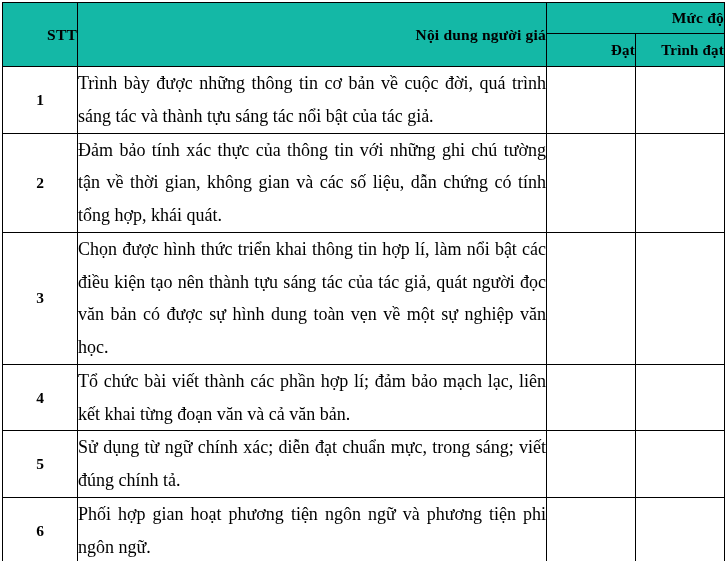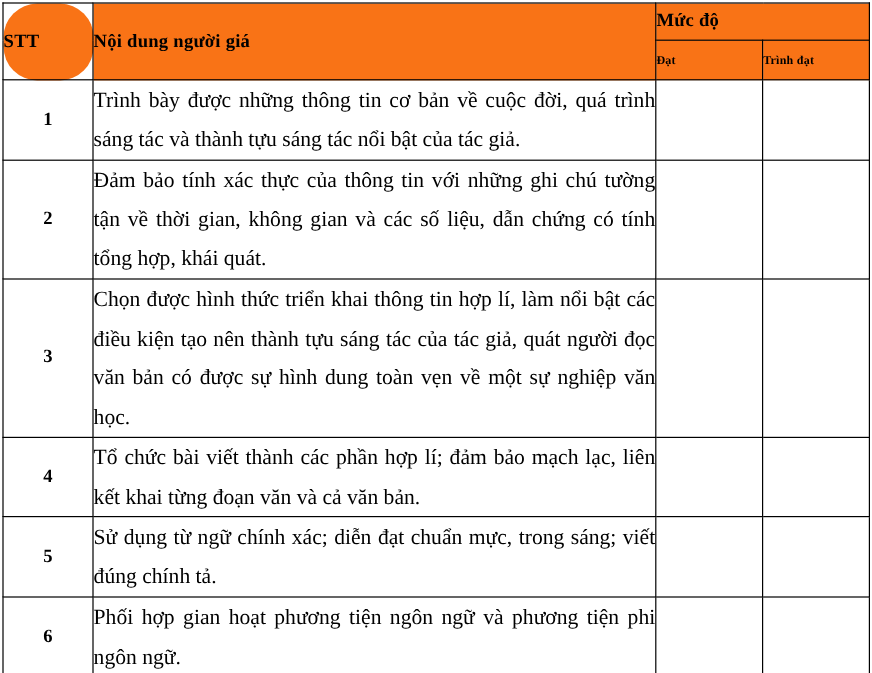--- a/index.html
+++ b/index.html
@@ -26,41 +26,40 @@
     width: 723px;
     margin: 2px 0 0 2px;
   }
   table.rubric th,
   table.rubric td {
     border: 1px solid #000000;
     vertical-align: middle;
     padding: 0;
   }
   .hdr-cell {
-    background: #f97316;
-    text-align: left;
+    background: #14b8a6;
+    text-align: right;
     font-weight: bold;
     font-size: 15.5px;
     letter-spacing: .2px;
     margin-left: 43px;
   }
   .hdr-stt {
     width: 74px;
     height: 62px;
-    border-radius: 28px;
   }
   .hdr-noidung {
     width: 468px;
   }
   .hdr-mucdo {
     height: 30px;
   }
   .hdr-sub {
     height: 32px;
-    font-size: 10px;
+    font-size: 15px;
   }
   .col-dat { width: 90px; }
   .col-chuadat { width: 91px; }
 
   td.stt {
     text-align: center;
     font-weight: bold;
     font-size: 15.5px;
   }
   td.content {

